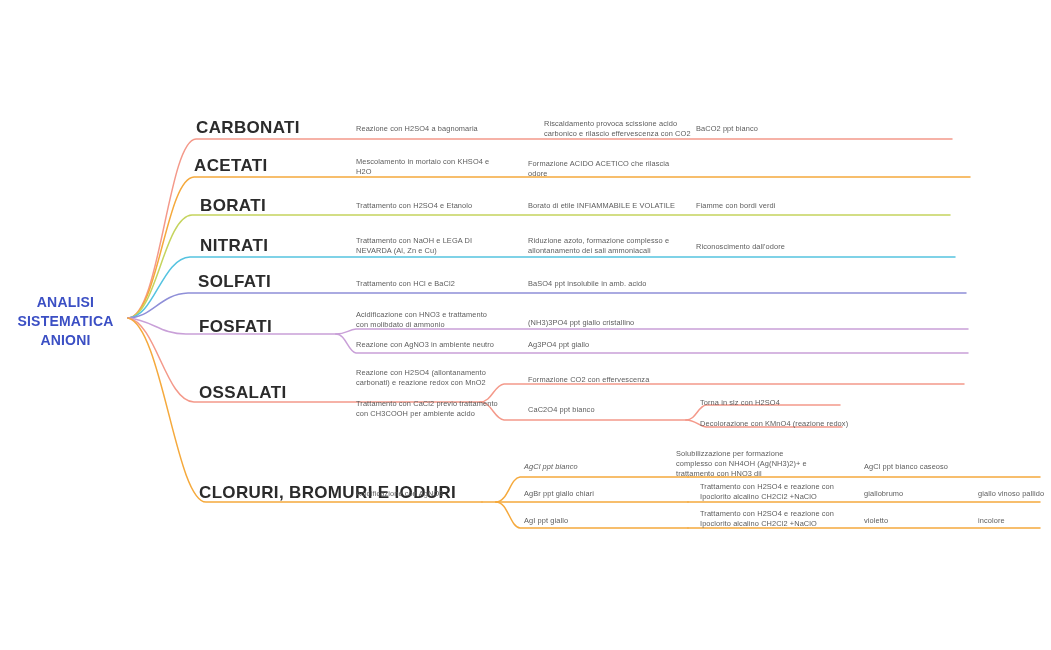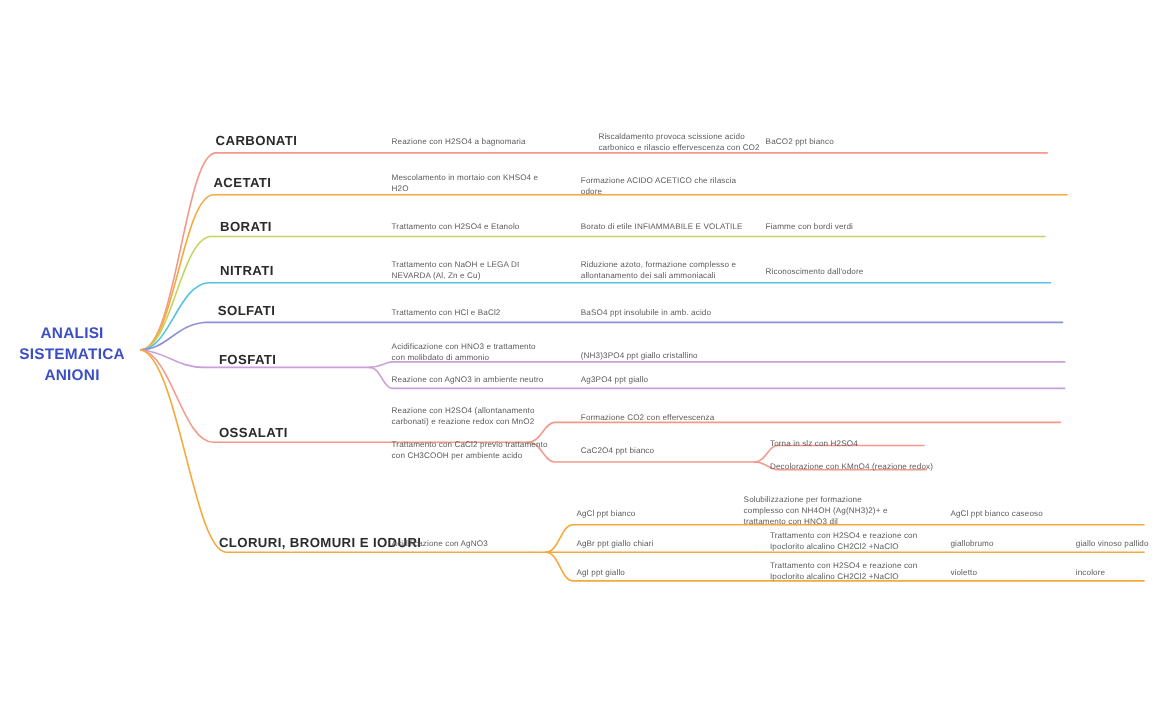--- a/index.html
+++ b/index.html
@@ -21,21 +21,21 @@
     line-height:19px;
     letter-spacing:.2px;
   }
 
   .node{position:absolute;white-space:pre-line;}
 
   
   .cat{
     color:#2b2b2b;
     font-weight:bold;
-    font-size:12px;
+    font-size:17px;
     letter-spacing:.35px;
     line-height:14px;
   }
   
   .leaf{
     color:#5c5c5c;
     font-size:7.4px;
     line-height:10px;
     letter-spacing:.1px;
     font-weight:normal;
@@ -127,21 +127,21 @@
   <div class="node leaf" style="left:528px;top:375px;width:170px;">Formazione CO2 con effervescenza</div>
   <div class="node leaf" style="left:356px;top:399px;width:180px;">Trattamento con CaCl2 previo trattamento
 con CH3COOH per ambiente acido</div>
   <div class="node leaf" style="left:528px;top:405px;width:170px;">CaC2O4 ppt bianco</div>
   <div class="node leaf" style="left:700px;top:398px;width:165px;">Torna in slz con H2SO4</div>
   <div class="node leaf" style="left:700px;top:419px;width:175px;">Decolorazione con KMnO4 (reazione redox)</div>
 
   <div class="node cat" style="left:199px;top:486px;">CLORURI, BROMURI E IODURI</div>
   <div class="node leaf" style="left:356px;top:489px;width:175px;">Acidificazione con AgNO3</div>
 
-  <div class="node leaf" style="left:524px;top:462px;width:160px;">AgCl ppt bianco</div>
+  <div class="node leaf" style="left:524px;top:462px;width:160px;font-style:italic;">AgCl ppt bianco</div>
   <div class="node leaf" style="left:676px;top:449px;width:160px;">Solubilizzazione per formazione
 complesso con NH4OH (Ag(NH3)2)+ e
 trattamento con HNO3 dil</div>
   <div class="node leaf" style="left:864px;top:462px;width:170px;">AgCl ppt bianco caseoso</div>
 
   <div class="node leaf" style="left:524px;top:489px;width:165px;">AgBr ppt giallo chiari</div>
   <div class="node leaf" style="left:700px;top:482px;width:165px;">Trattamento con H2SO4 e reazione con
 Ipoclorito alcalino CH2Cl2 +NaClO</div>
   <div class="node leaf" style="left:864px;top:489px;width:100px;">giallobrumo</div>
   <div class="node leaf" style="left:978px;top:489px;width:110px;">giallo vinoso pallido</div>

